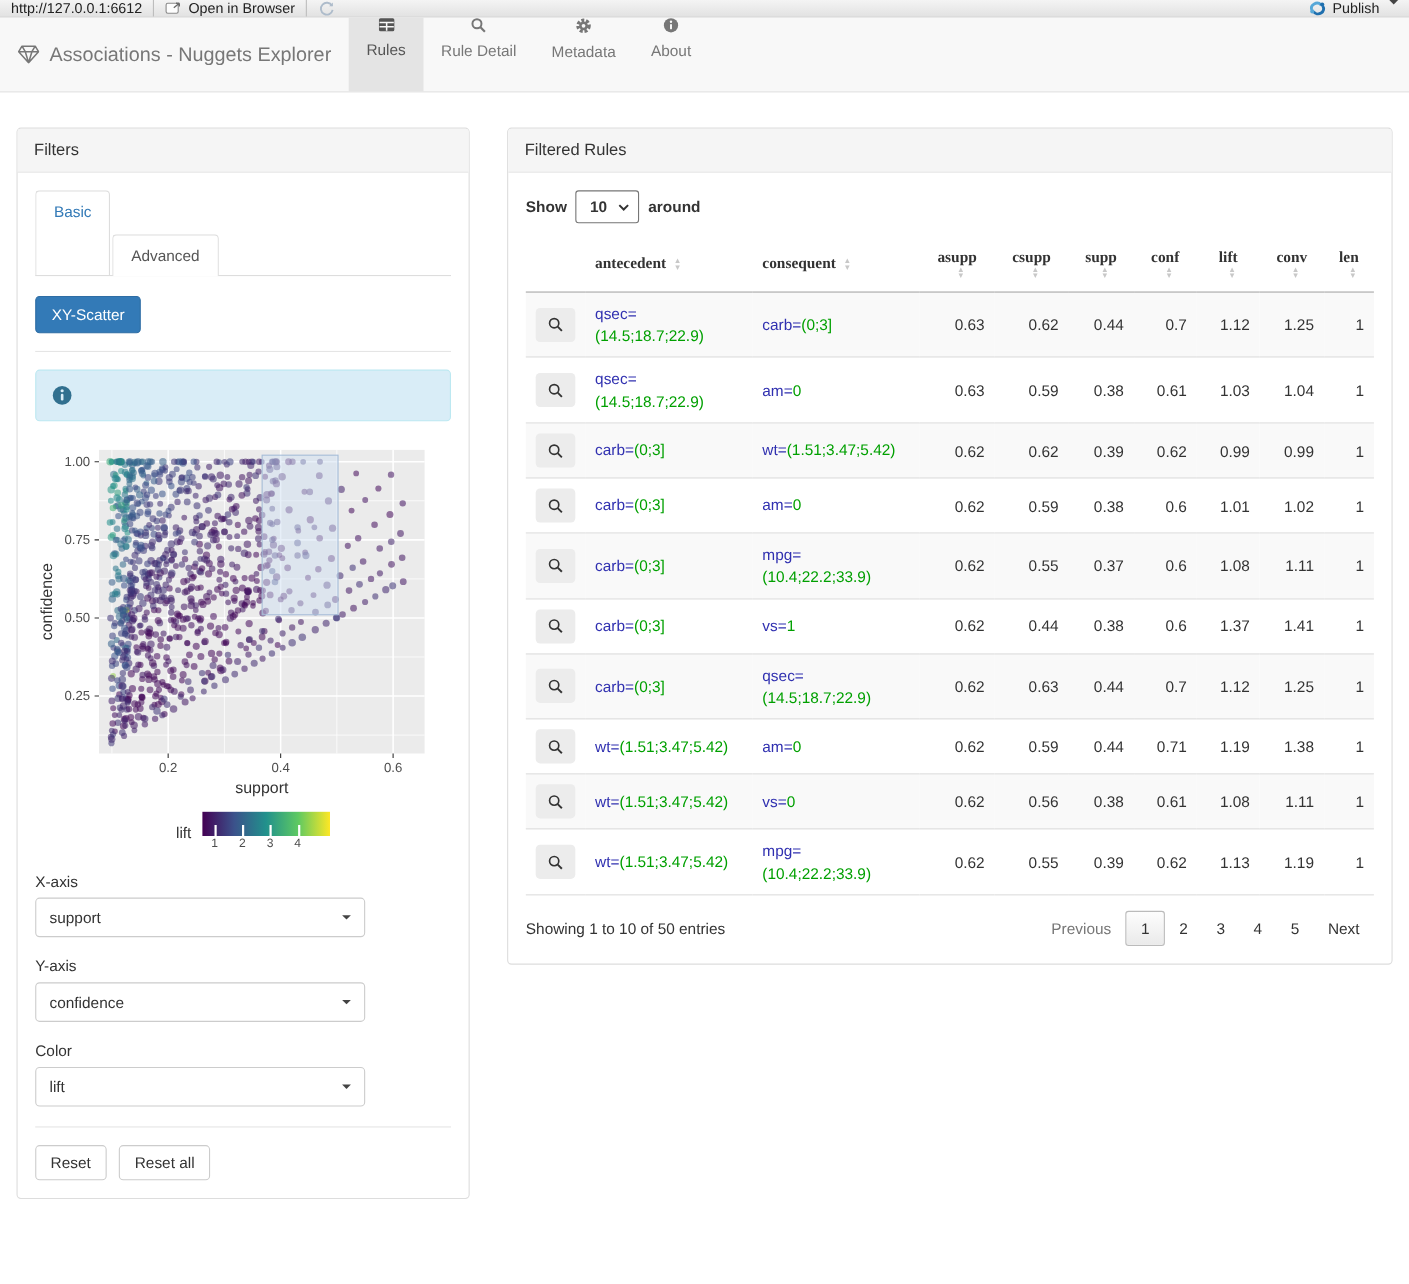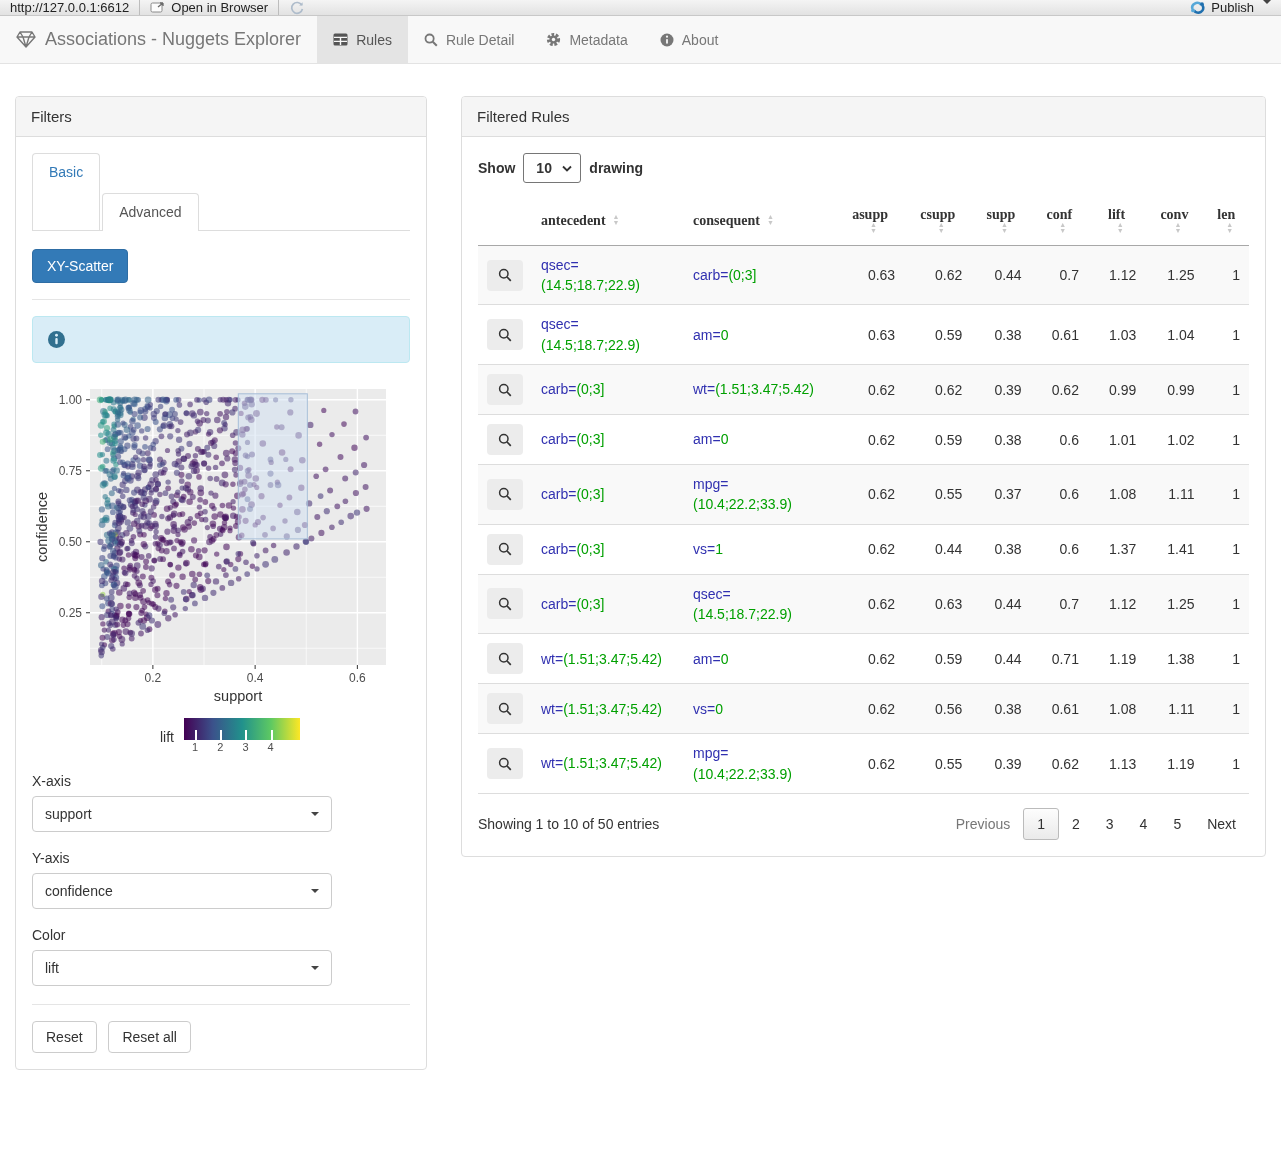--- a/index.html
+++ b/index.html
@@ -12,24 +12,24 @@
   .viewer-bar {
     height:16px; background:linear-gradient(#f4f4f4,#e2e2e2);
     border-bottom:1px solid #c8c8c8; display:flex; align-items:center;
     padding:0 10px; font-size:13px; color:#222;
   }
   .vb-item { display:flex; align-items:center; gap:6px; }
   .vb-sep { width:1px; height:15px; background:#bdbdbd; margin:0 10px; }
   .vb-right { margin-left:auto; display:flex; align-items:flex-start; gap:5px; }
   .caret-down { width:0;height:0;border-left:4px solid transparent;border-right:4px solid transparent;border-top:4px solid #444; margin-left:4px;}
   
-  .navbar { background:#f8f8f8; border-bottom:1px solid #e3e3e3; display:flex; align-items:stretch; height:48px; }
+  .navbar { background:#f8f8f8; border-bottom:1px solid #e3e3e3; display:flex; align-items:stretch; height:68px; }
   .brand { display:flex; align-items:center; gap:9px; padding:0 16px; font-size:18px; color:#777; }
   .nav-tabs-top { display:flex; }
-  .ntab { display:flex; align-items:center; gap:8px; padding:0 16px; color:#777; font-size:14px; cursor:pointer; }
+  .ntab { display:flex; align-items:center; gap:8px; padding:0 16px; color:#777; font-size:14px; cursor:pointer;flex-direction:column; }
   .ntab.active { background:#e4e4e4; color:#555; }
   
   .main { display:flex; align-items:flex-start; gap:34px; padding:32px 15px 30px 15px; }
   .panel { border:1px solid #ddd; border-radius:4px; background:#fff; }
   .panel-heading { background:#f5f5f5; border-bottom:1px solid #ddd; padding:11px 15px; font-size:15px; color:#333; border-radius:3px 3px 0 0; }
   .panel-body { padding:16px; }
   .left-panel { width:412px; flex:none; }
   .right-panel { flex:1 1 auto; }
   hr.sep { border:0; border-top:1px solid #e5e5e5; margin:16px 0; }
   
@@ -1200,21 +1200,21 @@
     <div class="panel-heading">Filtered Rules</div>
     <div class="panel-body">
       <div class="show-row">
         <span>Show</span>
         <div class="entries-select">
           <span>10</span>
           <svg class="icon" width="10" height="7" viewBox="0 0 10 7">
               <path d="M1 1.5 L5 5.5 L9 1.5" fill="none" stroke="#333" stroke-width="1.8"></path>
             </svg>
         </div>
-        <span>drawing</span>
+        <span>around</span>
       </div>
 
       <table class="rules">
         <thead>
             <tr id="rules-thead-row">
               <th style="width: 52px;"></th>
               <th class="" style="width: 152px;">
                 <span class="th-flex">
                   <span>antecedent</span>
                   <span class="sort-icons">

